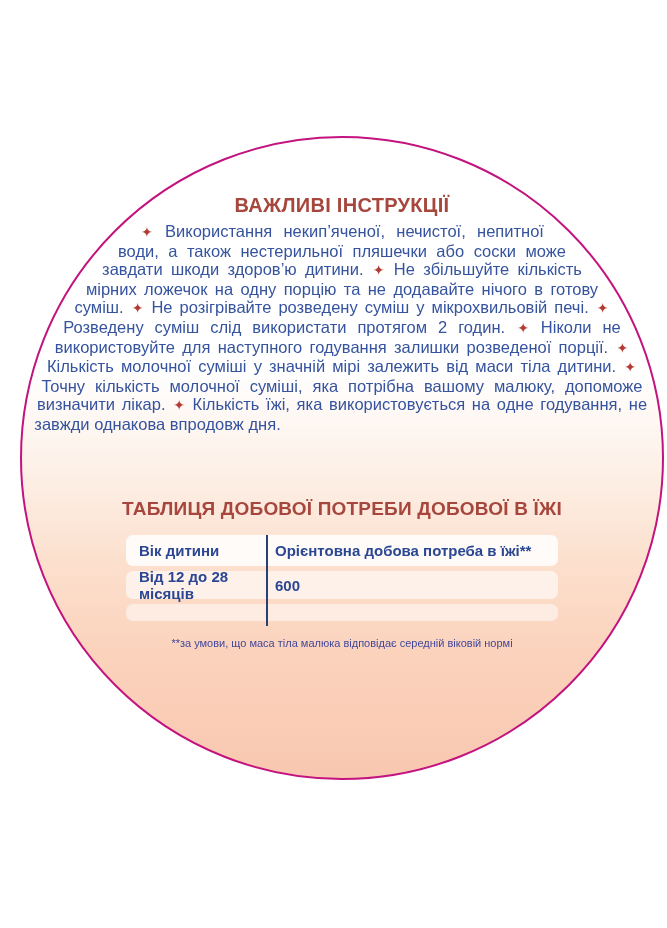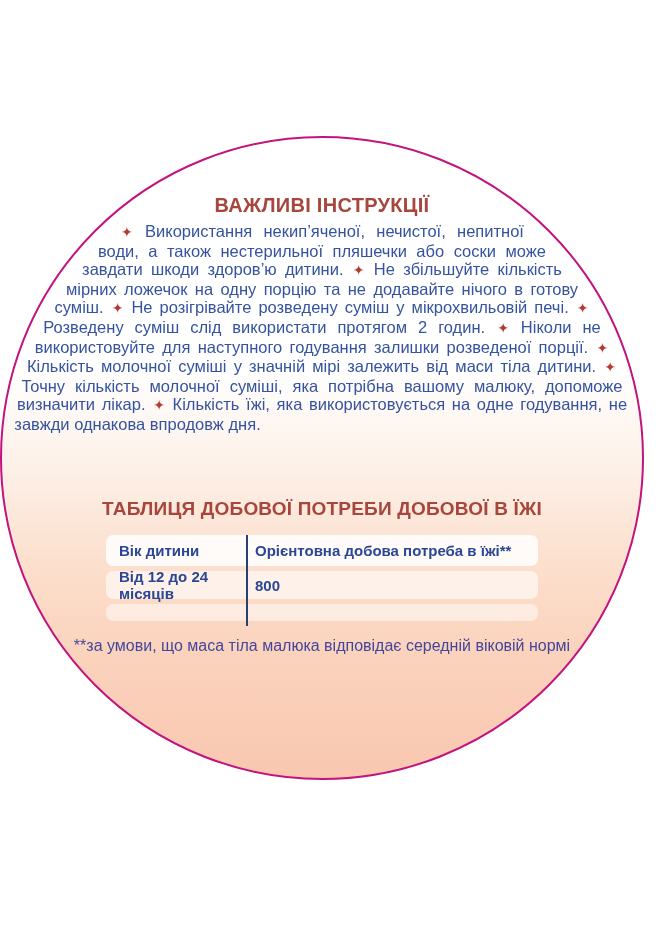--- a/index.html
+++ b/index.html
@@ -5,21 +5,21 @@
   html,body{margin:0;padding:0;}
   body{
     width:667px;height:928px;background:#ffffff;
     font-family:"Liberation Sans", sans-serif;
     -webkit-font-smoothing:antialiased;
   }
   .page{position:relative;width:667px;height:928px;background:#ffffff;overflow:hidden;}
 
   
   .circle{
-    position:absolute;left:0;top:136px;width:644px;height:644px;
+    position:absolute;left:20px;top:136px;width:644px;height:644px;
     box-sizing:border-box;border:2px solid #c3137f;border-radius:50%;
     overflow:hidden;
     background:linear-gradient(180deg,
       #ffffff 0%, #ffffff 36%, #fdf0e7 52%, #fce0ce 66%, #fbd3bd 80%, #f9c7b0 100%);
   }
 
   
   .shape-l{
     float:left;width:320px;height:640px;shape-margin:8px;
     shape-outside:polygon(0 0,320px 0,185px 30px,133px 60px,88px 100px,55px 140px,
@@ -56,21 +56,21 @@
   .row{display:flex;align-items:center;border-radius:7px;margin-bottom:5px;}
   .row.header{height:31px;background:rgba(255,255,255,0.85);}
   .row.data{height:28px;background:rgba(255,255,255,0.6);}
   .row.empty{height:17px;background:rgba(255,255,255,0.5);margin-bottom:0;}
   .row .c1{width:141px;padding-left:13px;box-sizing:border-box;}
   .row .c2{flex:1;padding-left:8px;}
   .row span{color:#2b4793;font-weight:bold;font-size:15px;}
   .vline{position:absolute;left:140px;top:0;width:2px;height:91px;background:#2b3f77;}
   .footnote{
     margin:7px 0 0;text-align:center;
-    color:#43479b;font-size:16px;font-weight:500;
+    color:#43479b;font-size:11px;font-weight:500;
   }
 </style>
 </head>
 <body>
 
 <div class="page">
   <div class="circle">
     <div class="shape-l"></div>
     <div class="shape-r"></div>
 
@@ -82,22 +82,22 @@
 
     <div class="table-section">
       <h2 class="table-title">ТАБЛИЦЯ ДОБОВОЇ ПОТРЕБИ ДОБОВОЇ В ЇЖІ</h2>
 
       <div class="ftable">
         <div class="row header">
           <span class="c1">Вік дитини</span>
           <span class="c2">Орієнтовна добова потреба в їжі**</span>
         </div>
         <div class="row data">
-          <span class="c1">Від 12 до 24 місяців</span>
-          <span class="c2">800</span>
+          <span class="c1">Від 12 до 28 місяців</span>
+          <span class="c2">600</span>
         </div>
         <div class="row empty"></div>
         <div class="vline"></div>
       </div>
 
       <p class="footnote">**за умови, що маса тіла малюка відповідає середній віковій нормі</p>
     </div>
   </div>
 </div>
 

